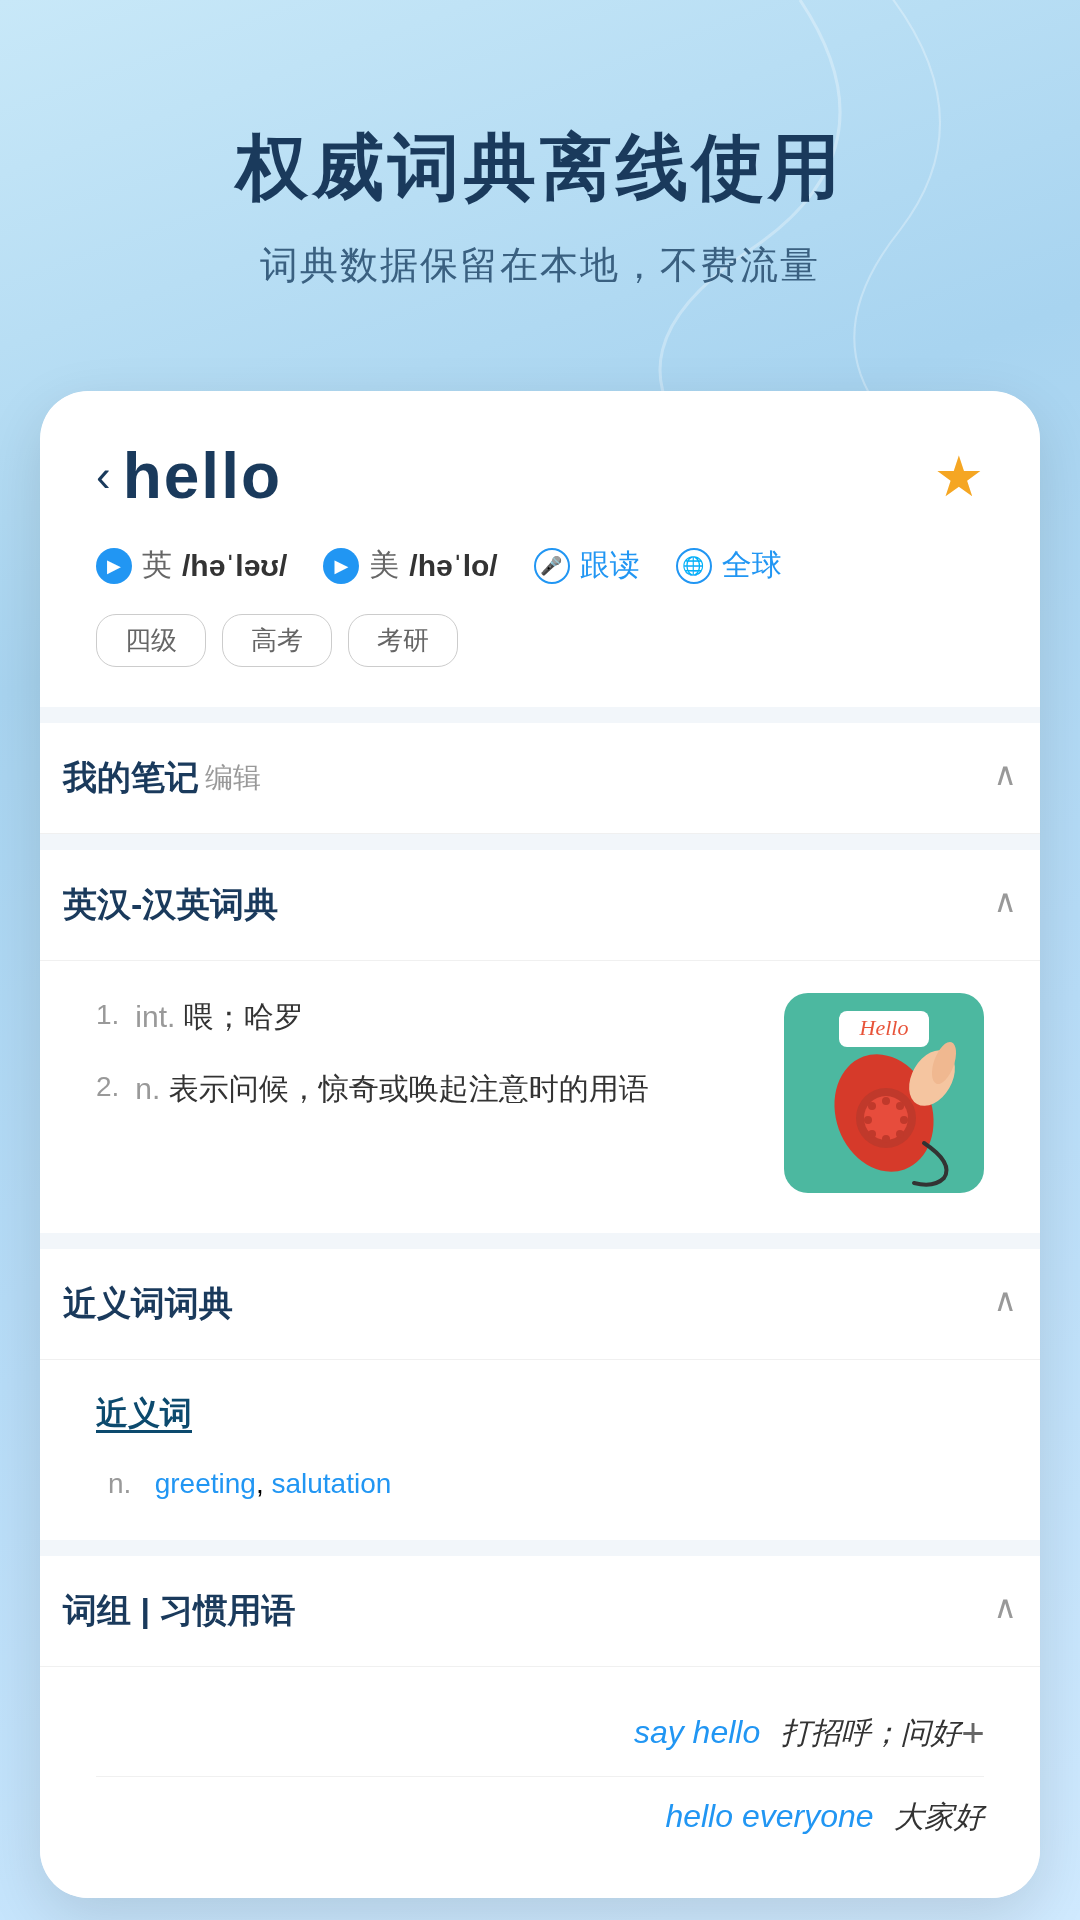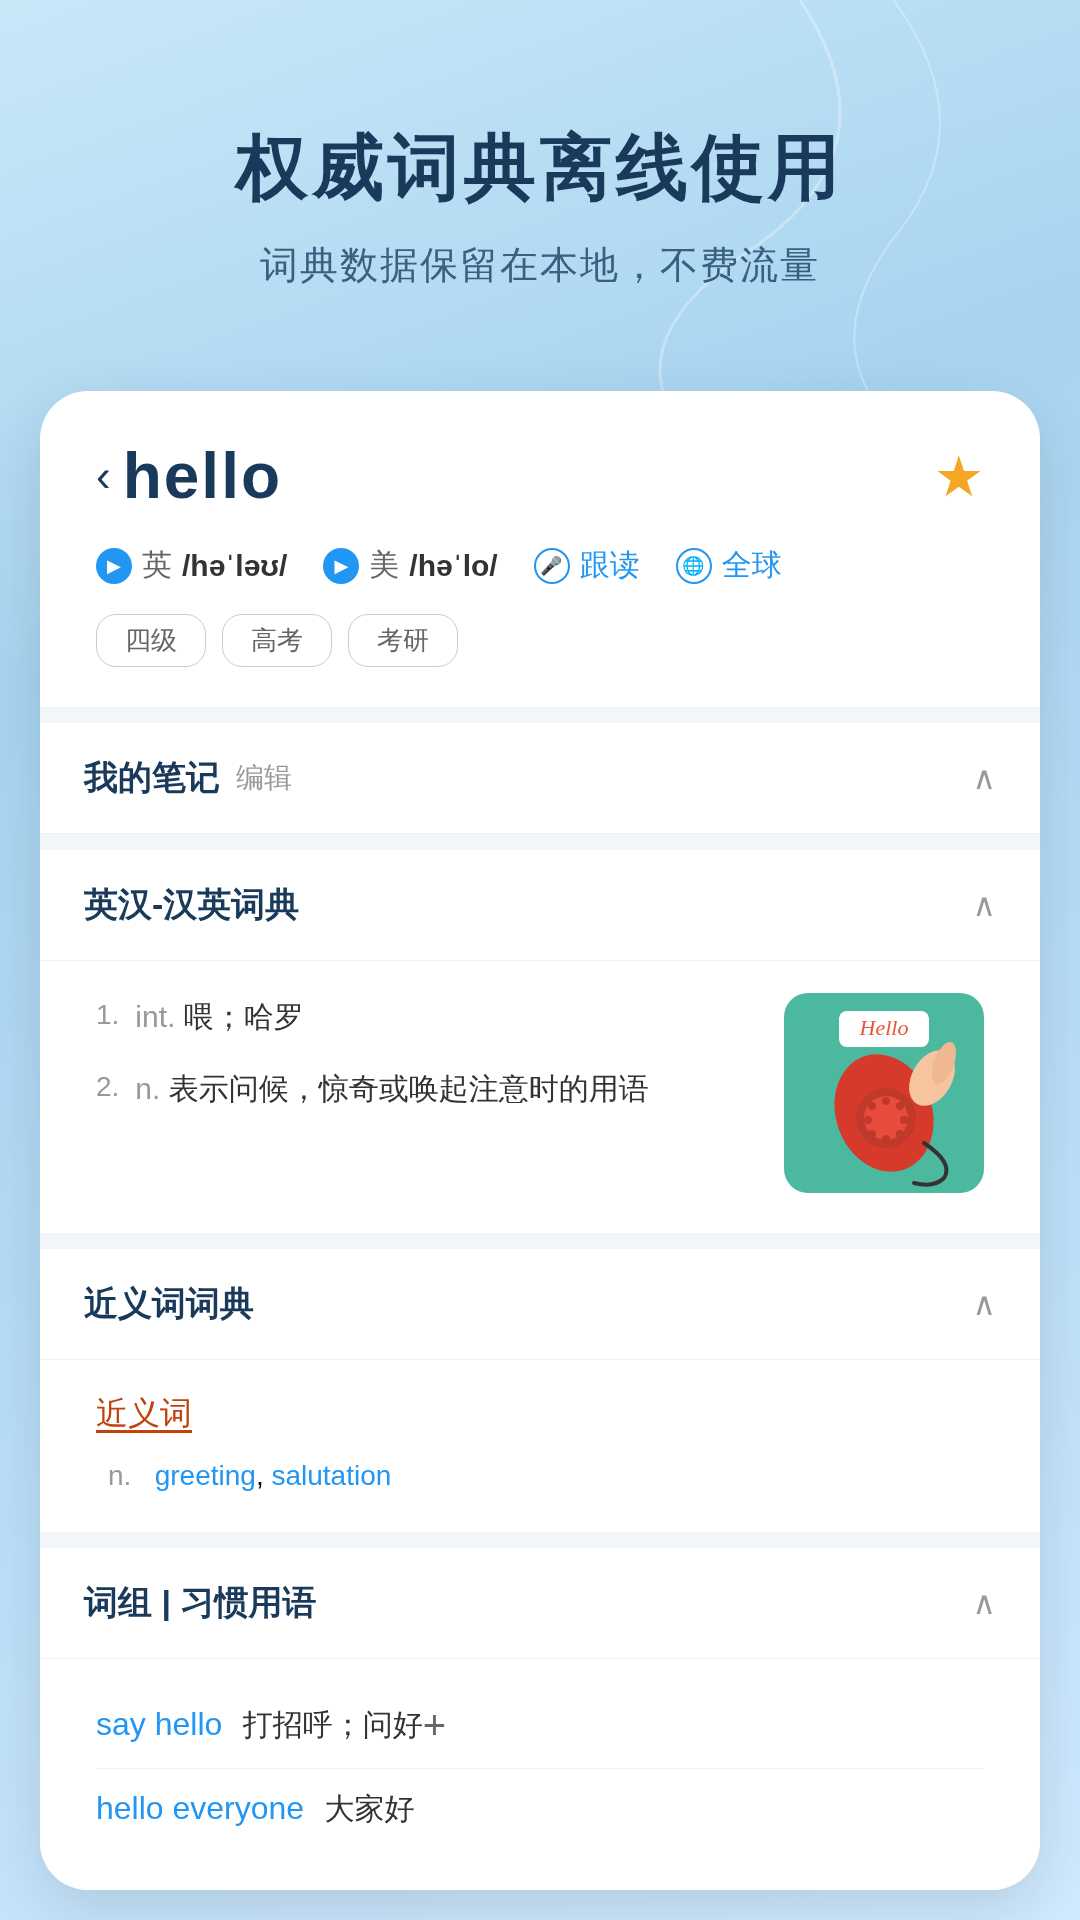--- a/index.html
+++ b/index.html
@@ -178,36 +178,35 @@
     }
 
     
     .section {
       background: white;
       margin-top: 16px;
     }
 
     .section-header {
       display: flex;
-      align-items: center;
       justify-content: space-between;
-      padding: 32px 44px;
+      padding: 32px 23px;
       border-bottom: 1.5px solid #f0f0f0;
     }
 
     .section-title {
       font-size: 34px;
       font-weight: 600;
       color: #1a3a5c;
     }
 
     .section-edit {
       font-size: 28px;
       color: #999;
-      margin-left: 16px;
+      margin-left: 6px;
     }
 
     .section-title-row {
       display: flex;
       align-items: center;
     }
 
     .chevron-up {
       font-size: 32px;
       color: #999;
@@ -281,25 +280,25 @@
       background: white;
       margin-top: 16px;
     }
 
     .synonym-content {
       padding: 32px 56px 40px;
     }
 
     .syn-label {
       font-size: 32px;
-      font-weight: 400;
-      color: #c2410c;
+      font-weight: 700;
+      color: #0c4a6e;
       text-decoration: underline;
       text-underline-offset: 6px;
-      margin-bottom: 24px;
+      margin-bottom: 32px;
     }
 
     .syn-words {
       font-size: 28px;
       margin-left: 12px;
     }
 
     .syn-pos {
       color: #999;
     }
@@ -314,23 +313,24 @@
       margin-top: 16px;
     }
 
     .phrase-list {
       padding: 24px 56px 40px;
     }
 
     .phrase-item {
       display: flex;
       align-items: center;
-      justify-content: flex-start;
+      justify-content: flex-end;
       padding: 20px 0;
       border-bottom: 1px solid #f0f0f0;
+      font-style: italic;
     }
 
     .phrase-item:last-child {
       border-bottom: none;
     }
 
     .phrase-en {
       font-size: 32px;
       color: #2196F3;
       font-weight: 500;

